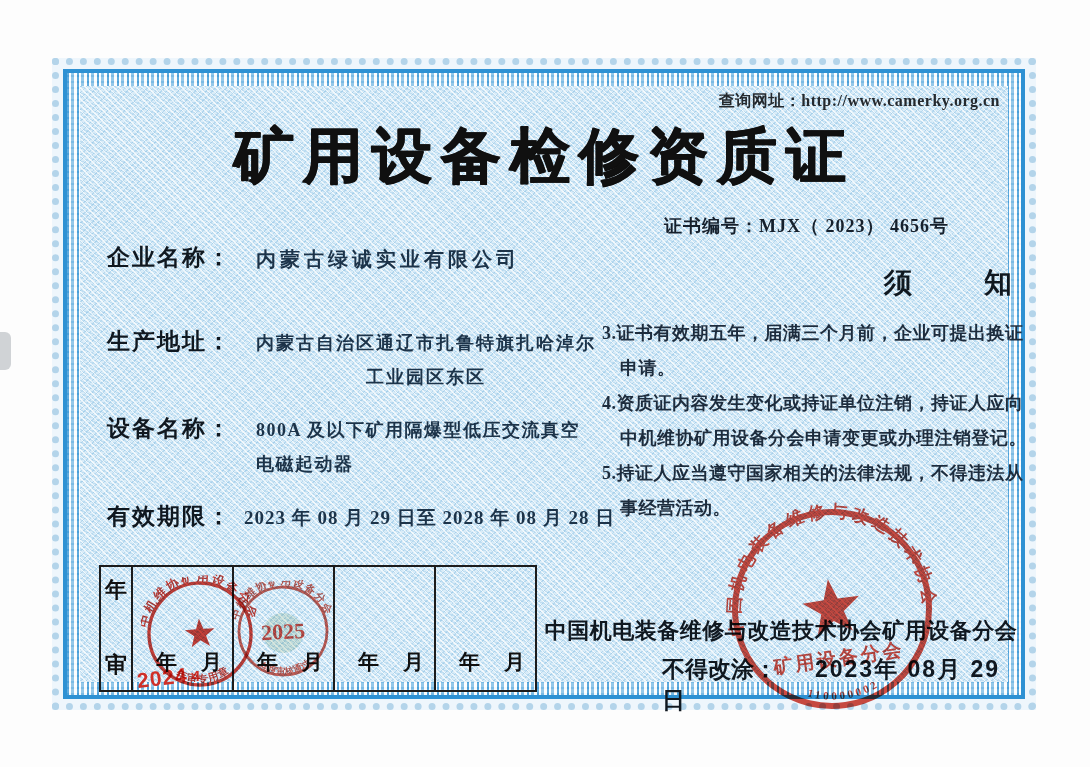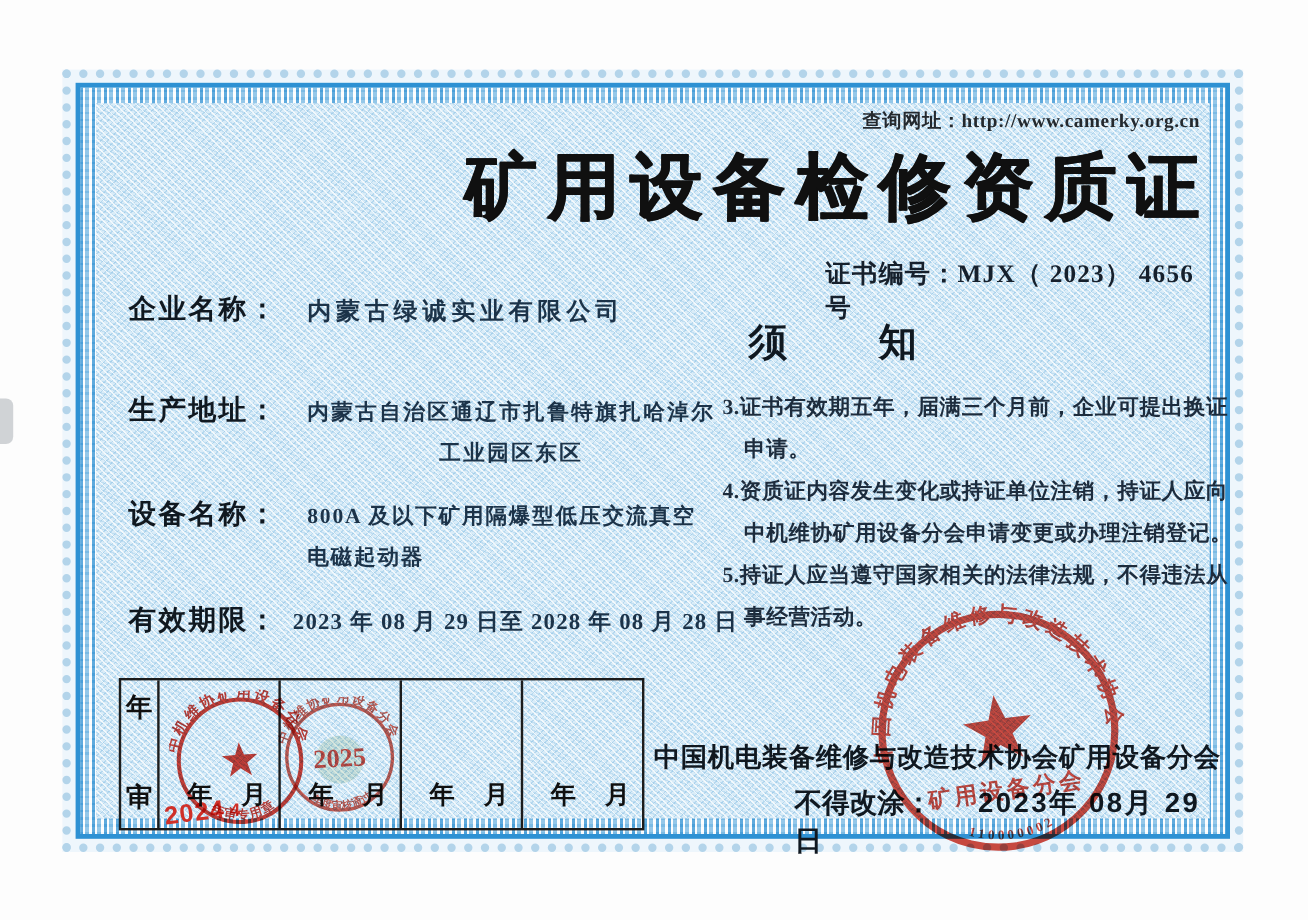--- a/index.html
+++ b/index.html
@@ -16,41 +16,41 @@
           repeating-linear-gradient(90deg, rgba(47,145,211,.75) 0 2px, rgba(255,255,255,.9) 2px 4px, rgba(110,180,225,.7) 4px 7px, rgba(255,255,255,.9) 7px 10px),
           repeating-linear-gradient(0deg, rgba(47,145,211,.45) 0 2px, rgba(255,255,255,0) 2px 6px);}
   .field{position:absolute;inset:13px;background-color:#d9ecf8;box-sizing:border-box;
         background-image:
           repeating-linear-gradient(45deg, rgba(255,255,255,.75) 0 1px, rgba(255,255,255,0) 1px 4px),
           repeating-linear-gradient(-45deg, rgba(125,185,224,.38) 0 1px, rgba(255,255,255,0) 1px 4px),
           repeating-linear-gradient(22deg, rgba(125,185,224,.28) 0 1px, rgba(255,255,255,0) 1px 3px);}
   
   .query-url{position:absolute;top:5px;right:8px;font-family:"Liberation Serif",serif;
              font-weight:bold;font-size:16px;color:#24292e;letter-spacing:.5px;}
-  .title{position:absolute;top:30px;left:0;width:100%;text-align:right;font-size:60px;
+  .title{position:absolute;top:30px;left:0;width:100%;text-align:center;font-size:60px;
          font-weight:bold;color:#101010;letter-spacing:9px;
          text-shadow:1px 0 0 #101010,0 1px 0 #101010,1px 1px 0 #101010;}
   .cert-no{position:absolute;left:584px;top:128px;font-family:"Liberation Serif",serif;
-           font-weight:bold;font-size:21px;color:#16202c;letter-spacing:1px;margin-left:24px;}
+           font-weight:bold;font-size:18px;color:#16202c;letter-spacing:1px;}
   
   .frow{position:absolute;left:27px;}
   .flabel{font-size:23px;font-weight:bold;color:#101820;letter-spacing:2px;display:inline-block;vertical-align:top;}
   .fvalue{font-family:"Liberation Serif",serif;font-weight:bold;color:#1c3349;display:inline-block;vertical-align:top;}
   .row-company{top:156px;}
   .row-company .fvalue{font-size:20px;letter-spacing:4px;margin-left:24px;margin-top:4px;}
   .row-address{top:240px;text-align:center;}
   .row-address .fvalue{font-size:18px;letter-spacing:2px;margin-left:24px;line-height:34px;margin-top:0px;max-width:400px;}
   .row-device{top:327px;}
   .row-device .fvalue{font-size:18px;letter-spacing:1.5px;margin-left:24px;line-height:34px;max-width:410px;}
   .row-validity{top:415px;}
   .row-validity .fvalue{font-size:19px;letter-spacing:1px;margin-left:12px;margin-top:4px;}
   
   .notice{position:absolute;left:522px;top:178px;width:432px;color:#18222e;}
-  .notice-heading{text-align:left;font-family:"Liberation Serif",serif;font-weight:bold;
-                  font-size:32px;letter-spacing:22px;text-indent:22px;margin-bottom:14px;color:#101820;}
+  .notice-heading{text-align:right;font-family:"Liberation Serif",serif;font-weight:bold;
+                  font-size:28px;letter-spacing:22px;text-indent:22px;margin-bottom:14px;color:#101820;}
   .notice-item{font-family:"Liberation Serif",serif;font-weight:bold;font-size:18px;
                line-height:35px;letter-spacing:.5px;padding-left:1em;text-indent:-1em;color:#1d2c3d;}
   
   .review-table{position:absolute;left:19px;top:479px;width:438px;height:127px;
                 border:2px solid #1c1c1c;box-sizing:border-box;display:flex;}
   .rt-header{width:32px;border-right:2px solid #1c1c1c;box-sizing:border-box;display:flex;
              flex-direction:column;justify-content:space-between;align-items:center;
              padding:8px 0 10px 0;font-size:22px;font-weight:bold;color:#101010;}
   .rt-cell{position:relative;box-sizing:border-box;border-right:2px solid #1c1c1c;flex:1;}
   .rt-cell:last-child{border-right:none;}

